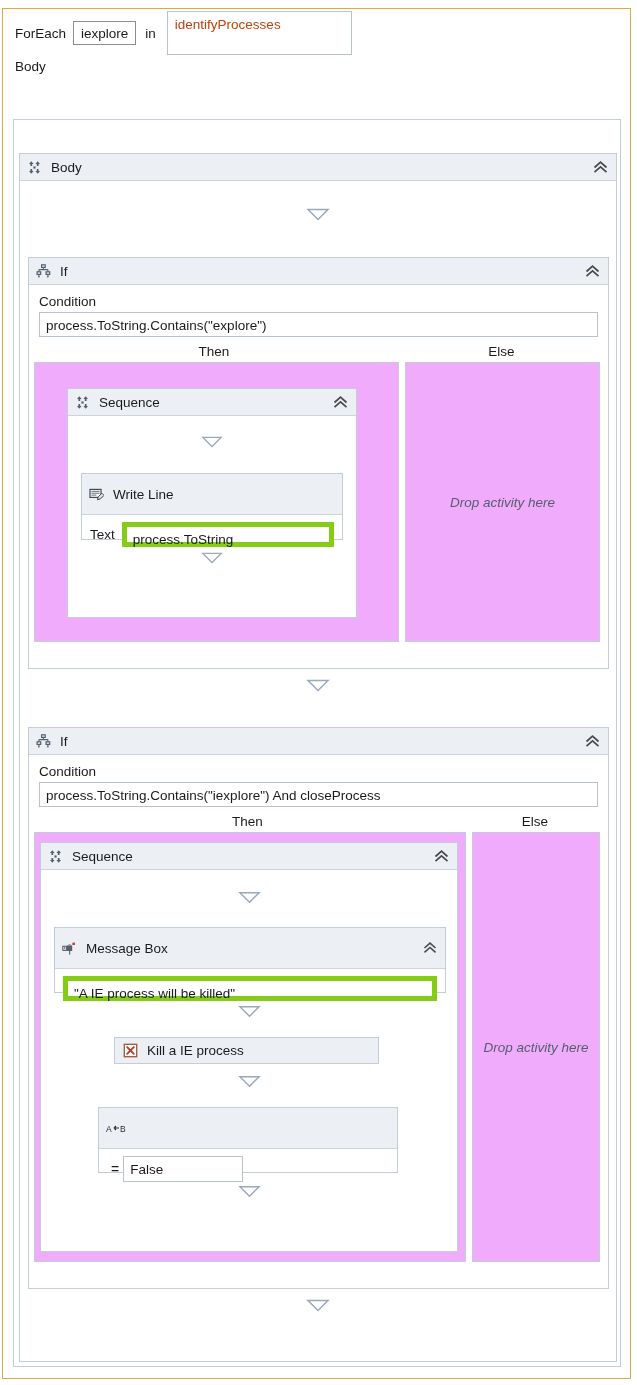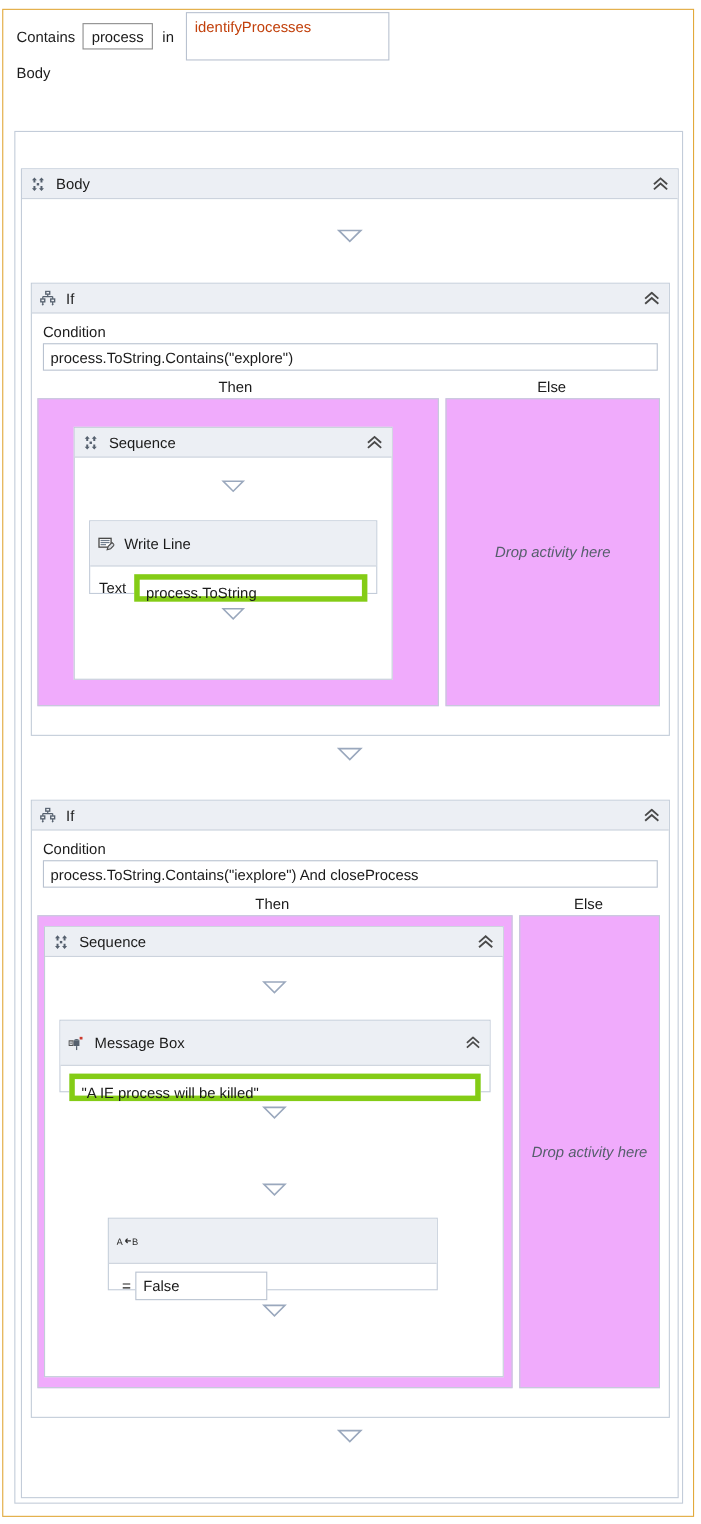--- a/index.html
+++ b/index.html
@@ -95,22 +95,22 @@
   }
   .icon{display:flex;align-items:center;justify-content:center;flex:none;}
 </style>
 </head>
 <body>
 
 <div class="foreach-frame">
 
 
   <div class="fe-row">
-    <span class="fe-lbl">Contains</span>
-    <span class="box-var">process</span>
+    <span class="fe-lbl">ForEach</span>
+    <span class="box-var">iexplore</span>
     <span class="fe-lbl" style="margin-left:9px;">in</span>
     <span class="box-expr" style="width:185px;margin-left:4px;">identifyProcesses</span>
   </div>
 
   <div class="fe-body-lbl">Body</div>
 
   <div class="seq-box" style="position:absolute;left:10px;top:110px;width:608px;height:1248px;">
 
     <div class="seq-box" style="position:absolute;left:5px;top:33px;width:598px;height:1209px;">
 
@@ -324,20 +324,29 @@
                   <div class="kv-input">"A IE process will be killed"</div>
                 </div>
               </div>
 
               <div style="position:absolute;left:0;right:0;top:162px;">
                 <svg class="tri" width="23" height="13" viewBox="0 0 24 13">
                   <path d="M2 1.5 L22 1.5 L12 11.5 Z" fill="#ffffff" stroke="#9aa8bd" stroke-width="1.5"></path>
                 </svg>
               </div>
 
+              <div class="kill-act" style="position:absolute;left:73px;top:194px;width:265px;">
+                <span class="icon">
+                  <svg width="15" height="15" viewBox="0 0 15 15">
+                    <rect x="1.3" y="1.3" width="12.4" height="12.4" fill="#ffffff" stroke="#9a5b3a" stroke-width="1.3"></rect>
+                    <path d="M4.2 4.2 L10.8 10.8 M10.8 4.2 L4.2 10.8" stroke="#c0392b" stroke-width="1.9" stroke-linecap="round"></path>
+                  </svg>
+                </span>
+                <span class="kill-title">Kill a IE process</span>
+              </div>
 
               <div style="position:absolute;left:0;right:0;top:232px;">
                 <svg class="tri" width="23" height="13" viewBox="0 0 24 13">
                   <path d="M2 1.5 L22 1.5 L12 11.5 Z" fill="#ffffff" stroke="#9aa8bd" stroke-width="1.5"></path>
                 </svg>
               </div>
 
               <div class="leaf" style="position:absolute;left:57px;top:264px;width:300px;height:66px;">
                 <div class="leaf-header">
                   <span class="icon" style="width:26px;">

